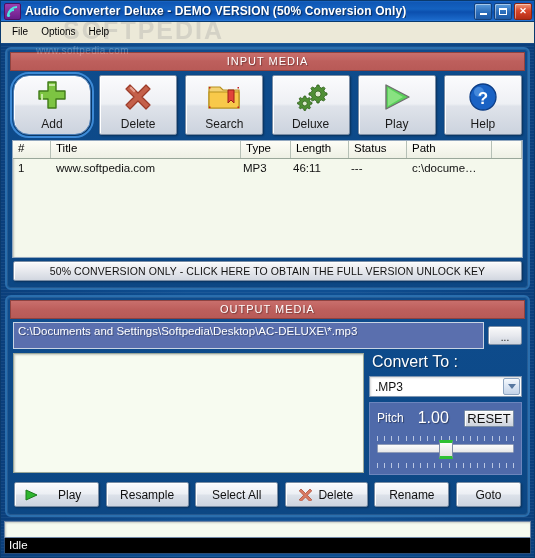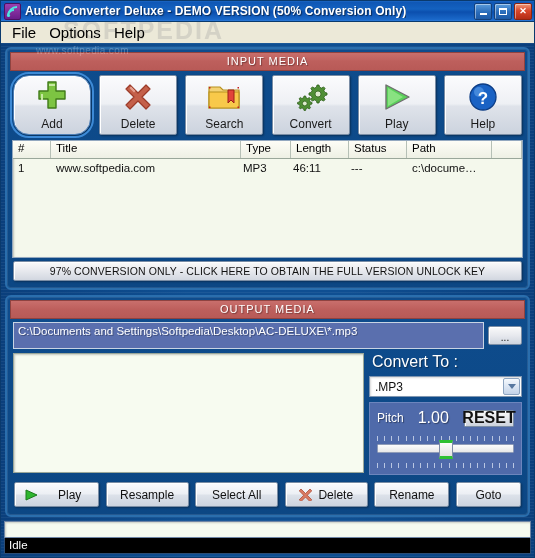--- a/index.html
+++ b/index.html
@@ -44,21 +44,21 @@
   .winbtn .glyph-min{display:block;width:7px;height:2px;background:#fff;margin-top:5px;}
   .winbtn .glyph-max{display:block;width:8px;height:7px;border:1px solid #fff;border-top-width:2px;box-sizing:border-box;}
 
   
   .menubar{
     height:21px;background:#ece9d8;display:flex;align-items:center;
     padding-left:5px;position:relative;border-bottom:1px solid #b9b6a8;
     overflow:hidden;
   }
   .menu-item{
-    font-size:15px;color:#000;padding:2px 7px 3px 6px;line-height:1;position:relative;z-index:2;
+    font-size:10px;color:#000;padding:2px 7px 3px 6px;line-height:1;position:relative;z-index:2;
   }
   .menubar .watermark{
     position:absolute;left:62px;top:-6px;font-size:25px;font-weight:bold;
     color:rgba(150,150,150,.28);letter-spacing:2px;z-index:1;pointer-events:none;
     white-space:nowrap;
   }
 
   
   .body-area{
     position:absolute;left:0;top:42px;right:0;bottom:0;
@@ -172,21 +172,21 @@
     flex:1;background:#4f6aaa;border:1px solid #6c85bd;box-sizing:border-box;
     padding:6px 7px;position:relative;
   }
   .pitchtop{display:flex;align-items:center;}
   .pitchtop .pl{color:#fff;font-size:12px;text-shadow:1px 1px 1px rgba(0,0,0,.4);}
   .pitchtop .pv{color:#fff;font-size:16px;margin-left:14px;text-shadow:1px 1px 1px rgba(0,0,0,.4);}
   .resetbtn{
     margin-left:auto;width:50px;height:17px;box-sizing:border-box;
     background:linear-gradient(to bottom,#fafafa,#e4e7ec 50%,#ccd2dc);
     border:1px solid #7a8da5;border-radius:1px;box-shadow:inset 1px 1px 0 #fff;
-    font-size:16px;color:#111;display:flex;align-items:center;justify-content:center;font-weight:bold;
+    font-size:13px;color:#111;display:flex;align-items:center;justify-content:center;
   }
   .slider{margin-top:9px;position:relative;height:32px;}
   .ticks{display:flex;justify-content:space-between;height:5px;}
   .ticks i{display:block;width:1px;height:5px;background:#b9c6e2;}
   .track{
     position:absolute;left:0;right:0;top:8px;height:9px;
     background:linear-gradient(to bottom,#fdfdfd,#e8e8e8);
     border:1px solid #8f9cb8;box-sizing:border-box;border-radius:1px;
   }
   .thumb{
@@ -302,21 +302,21 @@
           <div class="ico">
             <svg width="36" height="30" viewBox="0 0 36 30">
               <g fill="#4f8f35" stroke="#2f6019" stroke-width=".8">
                 <path d="M24 3 l2 0 l.6 2.2 l2 .9 l2-1.2 l1.5 1.5 l-1.2 2 l.9 2 l2.2 .6 l0 2 l-2.2 .6 l-.9 2 l1.2 2 l-1.5 1.5 l-2-1.2 l-2 .9 l-.6 2.2 l-2 0 l-.6-2.2 l-2-.9 l-2 1.2 l-1.5-1.5 l1.2-2 l-.9-2 l-2.2-.6 l0-2 l2.2-.6 l.9-2 l-1.2-2 l1.5-1.5 l2 1.2 l2-.9 z"></path>
                 <circle cx="25" cy="12" r="3" fill="#dfeccf"></circle>
                 <path d="M11 14 l1.6 0 l.5 1.8 l1.6 .7 l1.6-1 l1.2 1.2 l-1 1.6 l.7 1.6 l1.8 .5 l0 1.6 l-1.8 .5 l-.7 1.6 l1 1.6 l-1.2 1.2 l-1.6-1 l-1.6 .7 l-.5 1.8 l-1.6 0 l-.5-1.8 l-1.6-.7 l-1.6 1 l-1.2-1.2 l1-1.6 l-.7-1.6 l-1.8-.5 l0-1.6 l1.8-.5 l.7-1.6 l-1-1.6 l1.2-1.2 l1.6 1 l1.6-.7 z"></path>
                 <circle cx="11.8" cy="21.5" r="2.4" fill="#dfeccf"></circle>
               </g>
             </svg>
           </div>
-          <div class="lbl">Convert</div>
+          <div class="lbl">Deluxe</div>
         </div>
 
         <div class="tbtn">
           <div class="ico">
             <svg width="32" height="28" viewBox="0 0 32 28">
               <path d="M5 2 L28 14 L5 26 Z" fill="#5ad05a" stroke="#6f6f6f" stroke-width="1.4" stroke-linejoin="round"></path>
               <path d="M7 5 L22 14 L7 23 Z" fill="#9ae88f" opacity=".75"></path>
             </svg>
           </div>
           <div class="lbl">Play</div>
@@ -349,21 +349,21 @@
           <div class="c-num">1</div>
           <div class="c-title">www.softpedia.com</div>
           <div class="c-type">MP3</div>
           <div class="c-len">46:11</div>
           <div class="c-status">---</div>
           <div class="c-path">c:\docume…</div>
           <div class="c-tail"></div>
         </div>
       </div>
 
-      <div class="unlock">97% CONVERSION ONLY - CLICK HERE TO OBTAIN THE FULL VERSION UNLOCK KEY</div>
+      <div class="unlock">50% CONVERSION ONLY - CLICK HERE TO OBTAIN THE FULL VERSION UNLOCK KEY</div>
     </div>
 
     <div class="group">
       <div class="section-bar">OUTPUT MEDIA</div>
 
       <div class="pathrow">
         <div class="pathfield">C:\Documents and Settings\Softpedia\Desktop\AC-DELUXE\*.mp3</div>
         <div class="browsebtn">...</div>
       </div>
 

